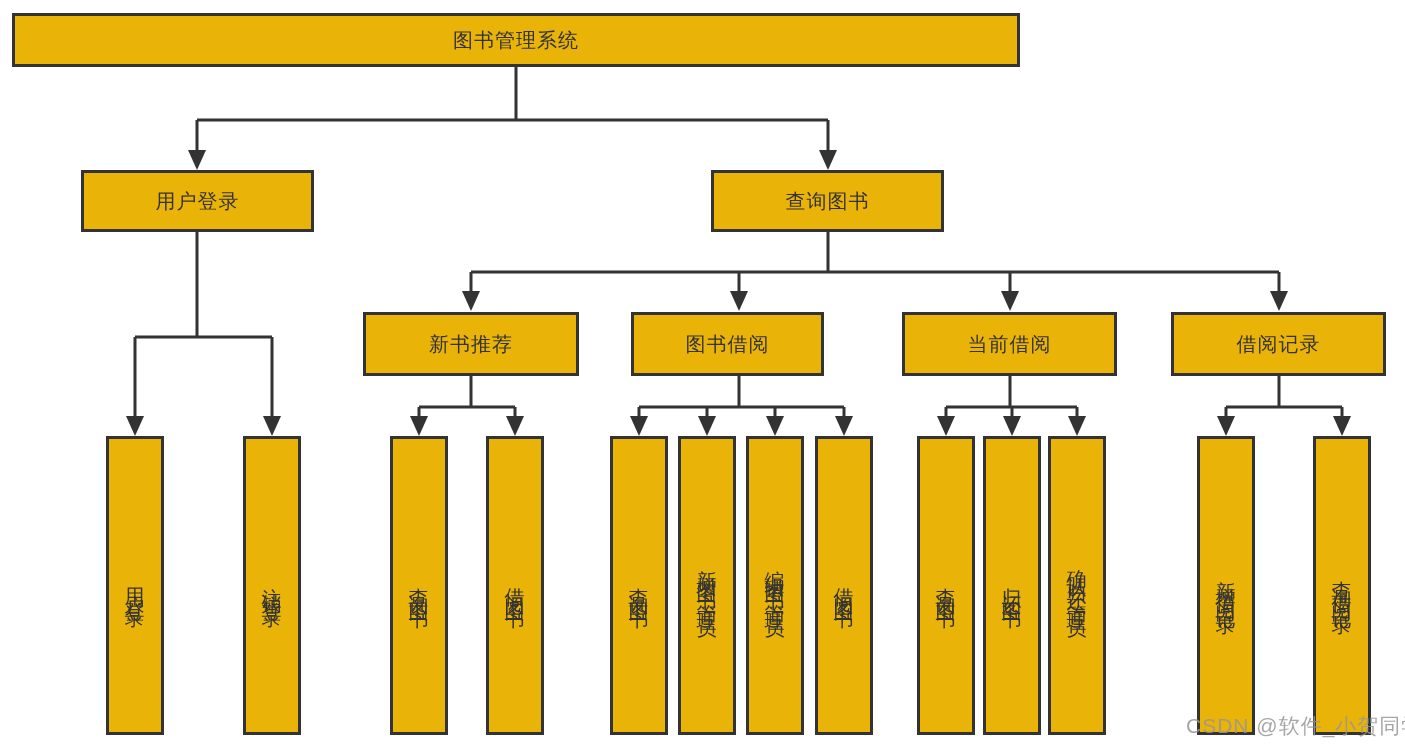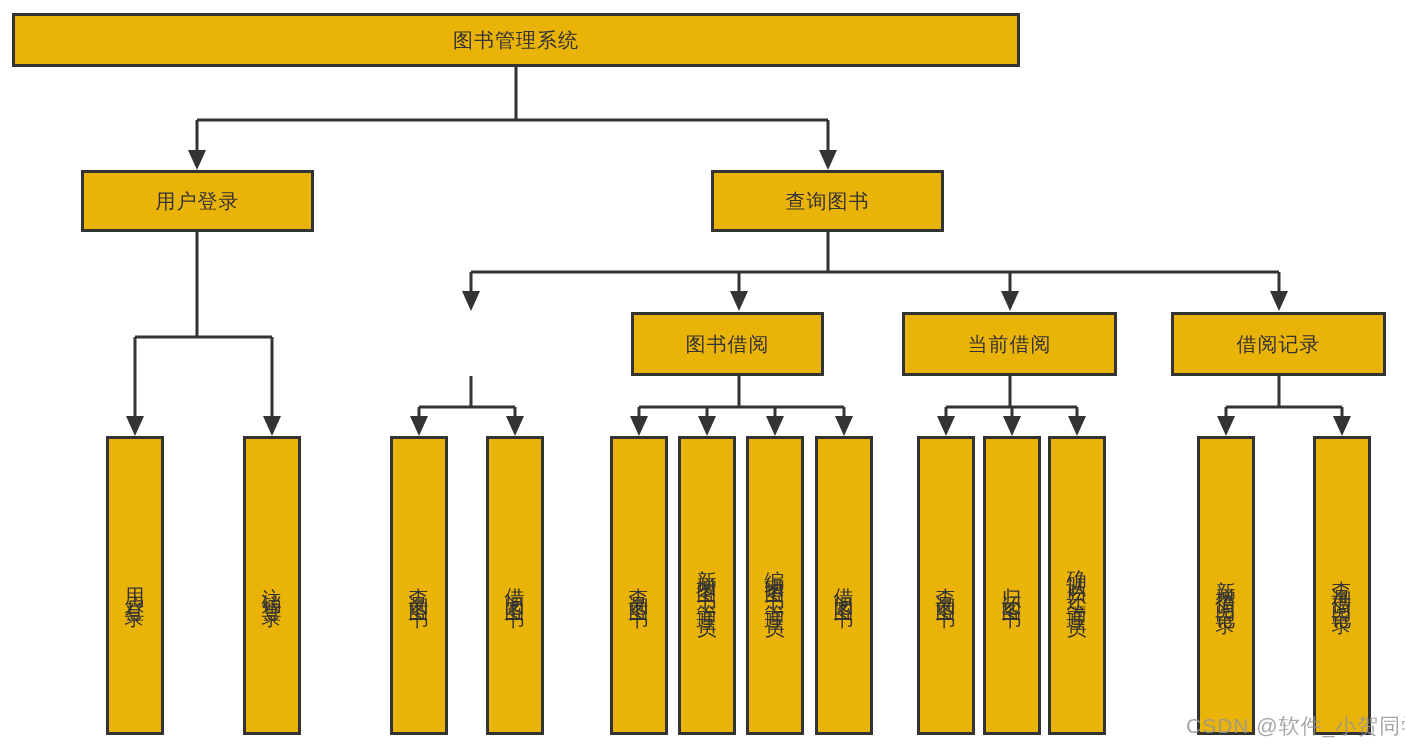--- a/index.html
+++ b/index.html
@@ -125,20 +125,23 @@
     <span>图书管理系统</span>
   </div>
 
   <div class="box h" style="left:81px;top:170px;width:233px;height:62px">
     <span>用户登录</span>
   </div>
   <div class="box h" style="left:711px;top:170px;width:233px;height:62px">
     <span>查询图书</span>
   </div>
 
+  <div class="box h" style="left:363px;top:312px;width:216px;height:64px">
+    <span>新书推荐</span>
+  </div>
   <div class="box h" style="left:631px;top:312px;width:193px;height:64px">
     <span>图书借阅</span>
   </div>
   <div class="box h" style="left:902px;top:312px;width:215px;height:64px">
     <span>当前借阅</span>
   </div>
   <div class="box h" style="left:1171px;top:312px;width:215px;height:64px">
     <span>借阅记录</span>
   </div>
 

